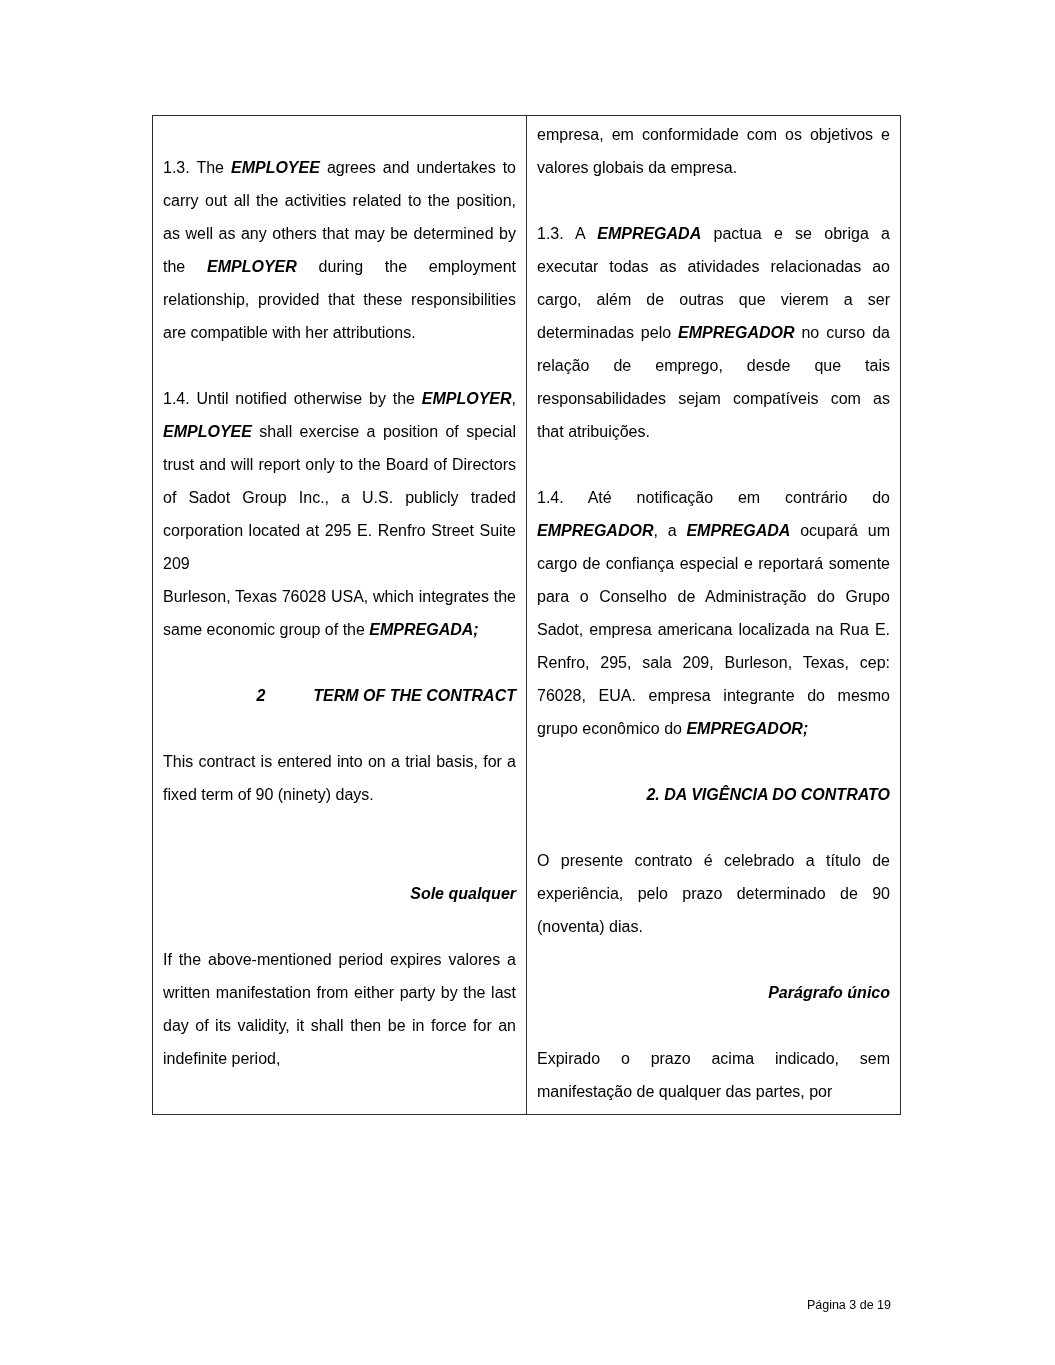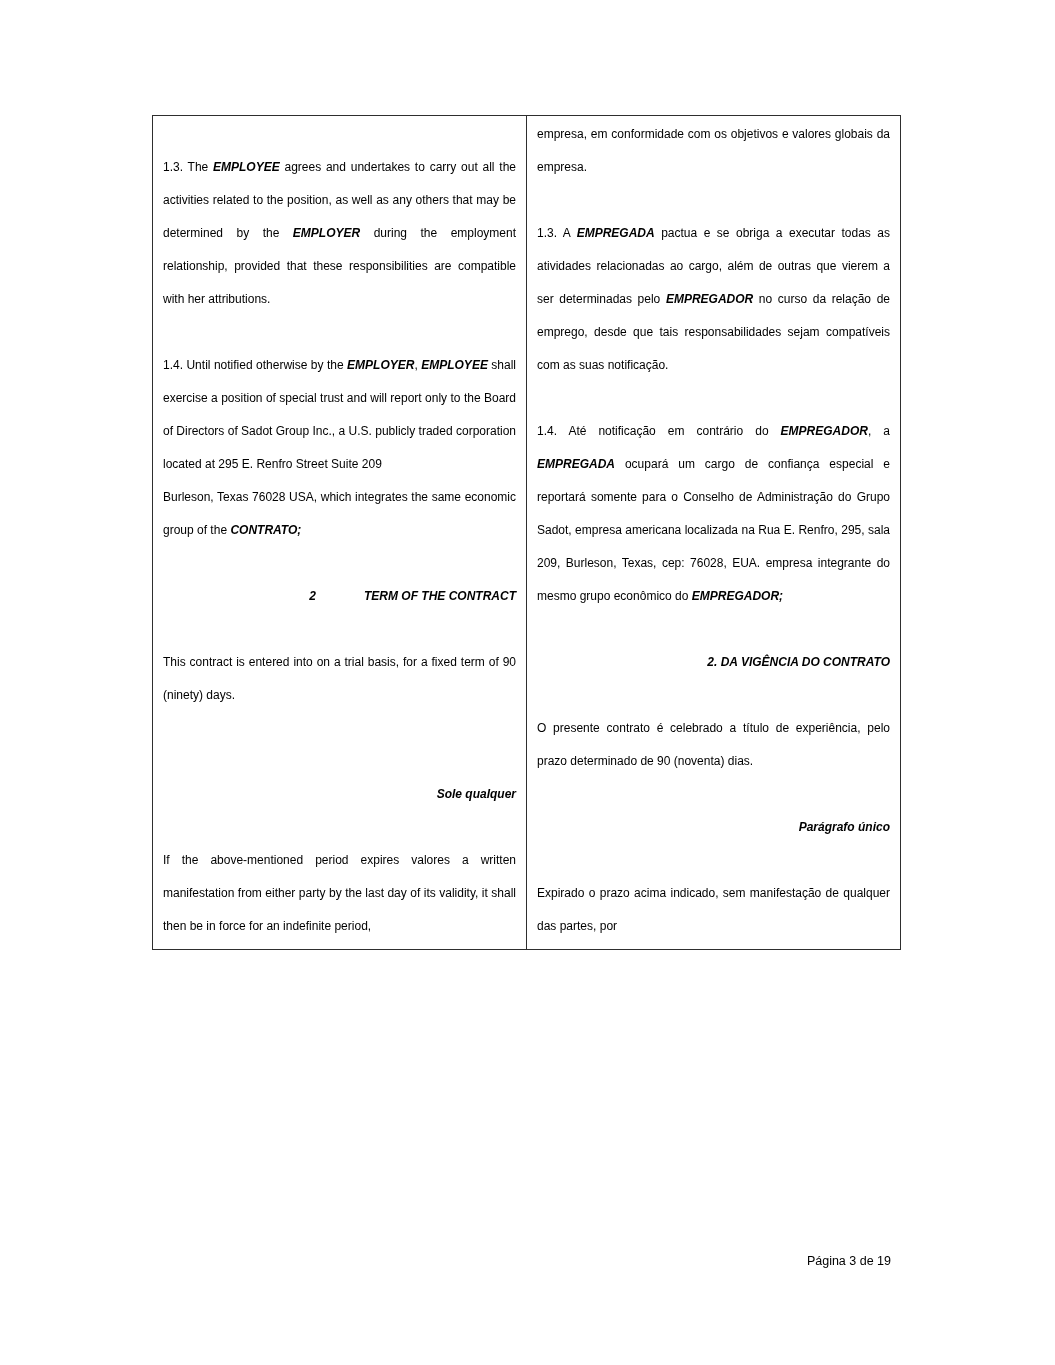--- a/index.html
+++ b/index.html
@@ -22,76 +22,76 @@
     top: 115px;
     width: 749px;
     border-collapse: collapse;
     table-layout: fixed;
   }
   table.contract-table td.cell {
     width: 50%;
     border: 1px solid #2e2e2e;
     vertical-align: top;
     padding: 2px 10px 6px 10px;
-    font-size: 12px;
+    font-size: 16px;
     line-height: 33px;
     color: #000000;
   }
   .para {
     text-align: justify;
     text-justify: inter-word;
   }
   .para.left {
     text-align: right;
   }
   .bold {
     font-weight: bold;
     font-style: italic;
   }
   .tab {
     display: inline-block;
     width: 48px;
   }
   .page-footer {
     position: absolute;
-    top: 1253px;
+    top: 1297px;
     right: 164px;
     font-size: 12.5px;
     line-height: 16px;
     color: #000000;
   }
 </style>
 </head>
 <body>
 
 <div class="page">
 
   <table class="contract-table">
     <tbody>
       <tr>
         <td class="cell">
             <div class="para">&nbsp;</div>
             <div class="para"><span>1.3. The </span><span class="bold">EMPLOYEE</span><span> agrees and undertakes to carry out all the activities related to the position, as well as any others that may be determined by the </span><span class="bold">EMPLOYER</span><span> during the employment relationship, provided that these responsibilities are compatible with her attributions.</span></div>
             <div class="para">&nbsp;</div>
             <div class="para"><span>1.4. Until notified otherwise by the </span><span class="bold">EMPLOYER</span><span>, </span><span class="bold">EMPLOYEE</span><span> shall exercise a position of special trust and will report only to the Board of Directors of Sadot Group Inc., a U.S. publicly traded corporation located at 295 E. Renfro Street Suite 209</span></div>
-            <div class="para"><span>Burleson, Texas 76028 USA, which integrates the same economic group of the </span><span class="bold">CONTRATO;</span></div>
+            <div class="para"><span>Burleson, Texas 76028 USA, which integrates the same economic group of the </span><span class="bold">EMPREGADA;</span></div>
             <div class="para">&nbsp;</div>
             <div class="para left"><span class="bold">2</span><span class="tab">&nbsp;</span><span class="bold">TERM OF THE CONTRACT</span></div>
             <div class="para">&nbsp;</div>
             <div class="para"><span>This contract is entered into on a trial basis, for a fixed term of 90 (ninety) days.</span></div>
             <div class="para">&nbsp;</div>
             <div class="para">&nbsp;</div>
             <div class="para left"><span class="bold">Sole qualquer</span></div>
             <div class="para">&nbsp;</div>
             <div class="para"><span>If the above-mentioned period expires valores a written manifestation from either party by the last day of its validity, it shall then be in force for an indefinite period,</span></div>
           </td>
         <td class="cell">
             <div class="para"><span>empresa, em conformidade com os objetivos e valores globais da empresa.</span></div>
             <div class="para">&nbsp;</div>
-            <div class="para"><span>1.3. A </span><span class="bold">EMPREGADA</span><span> pactua e se obriga a executar todas as atividades relacionadas ao cargo, além de outras que vierem a ser determinadas pelo </span><span class="bold">EMPREGADOR</span><span> no curso da relação de emprego, desde que tais responsabilidades sejam compatíveis com as suas notificação.</span></div>
+            <div class="para"><span>1.3. A </span><span class="bold">EMPREGADA</span><span> pactua e se obriga a executar todas as atividades relacionadas ao cargo, além de outras que vierem a ser determinadas pelo </span><span class="bold">EMPREGADOR</span><span> no curso da relação de emprego, desde que tais responsabilidades sejam compatíveis com as that atribuições.</span></div>
             <div class="para">&nbsp;</div>
             <div class="para"><span>1.4. Até notificação em contrário do </span><span class="bold">EMPREGADOR</span><span>, a </span><span class="bold">EMPREGADA</span><span> ocupará um cargo de confiança especial e reportará somente para o Conselho de Administração do Grupo Sadot, empresa americana localizada na Rua E. Renfro, 295, sala 209, Burleson, Texas, cep: 76028, EUA. empresa integrante do mesmo grupo econômico do </span><span class="bold">EMPREGADOR;</span></div>
             <div class="para">&nbsp;</div>
             <div class="para left"><span class="bold">2. DA VIGÊNCIA DO CONTRATO</span></div>
             <div class="para">&nbsp;</div>
             <div class="para"><span>O presente contrato é celebrado a título de experiência, pelo prazo determinado de 90 (noventa) dias.</span></div>
             <div class="para">&nbsp;</div>
             <div class="para left"><span class="bold">Parágrafo único</span></div>
             <div class="para">&nbsp;</div>
             <div class="para"><span>Expirado o prazo acima indicado, sem manifestação de qualquer das partes, por</span></div>

